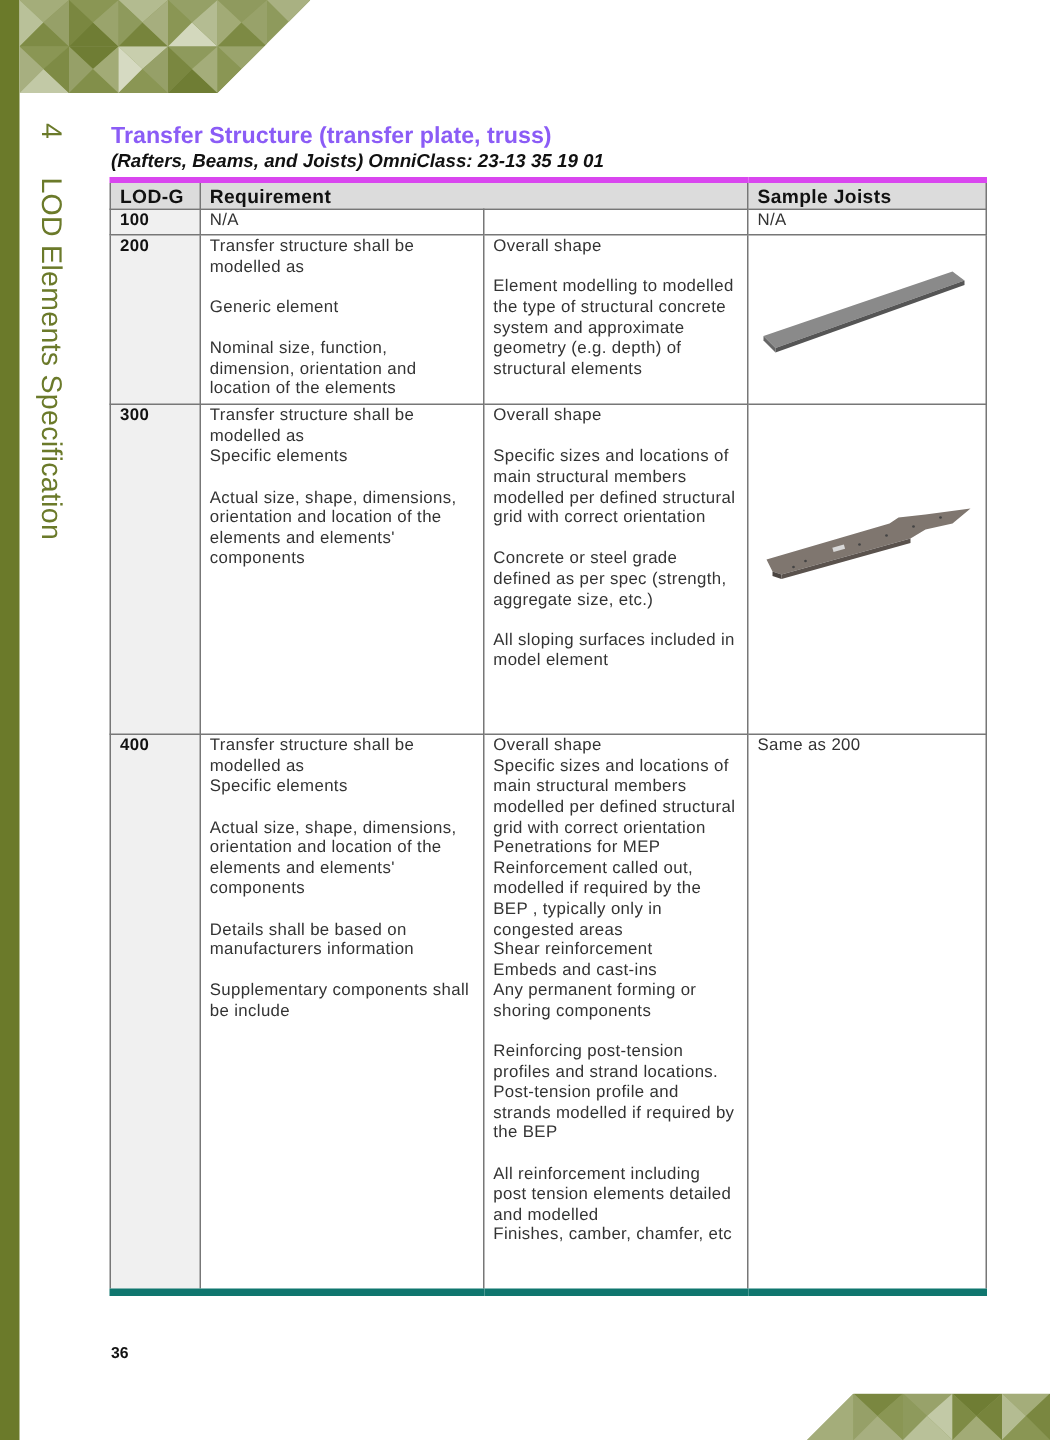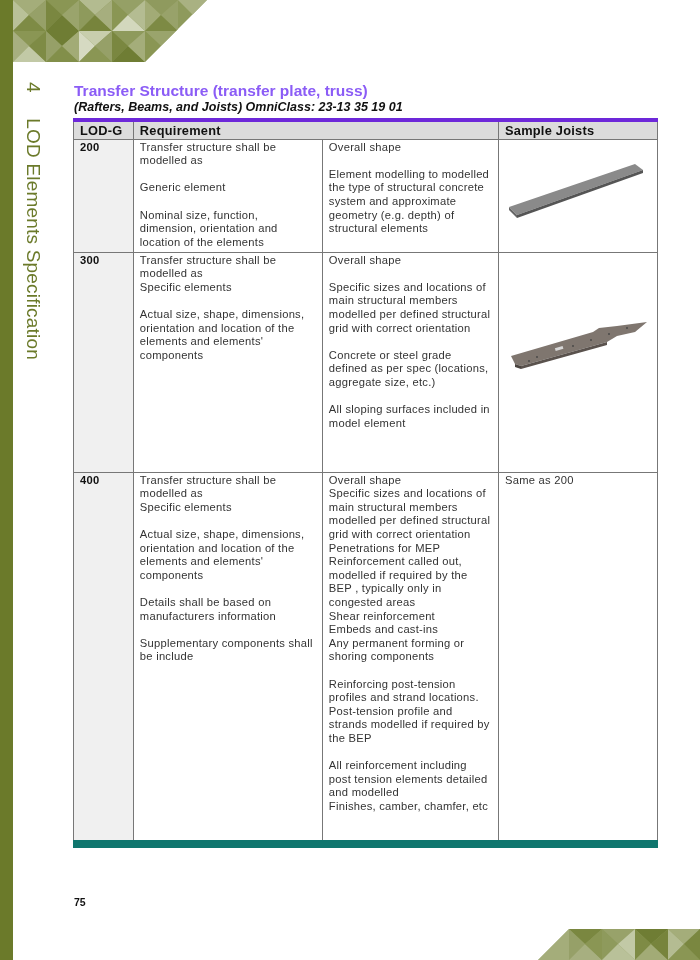--- a/index.html
+++ b/index.html
@@ -38,28 +38,28 @@
     position: absolute; left: 73px; top: 118px; width: 585px;
     border-collapse: collapse;
     font-size: 11.2px; line-height: 13.6px; letter-spacing: 0.25px;
     color: #333;
   }
   table.spec th, table.spec td {
     border: 1px solid #777; padding: 1px 6px 2px 6px; vertical-align: top; text-align: left;
   }
   table.spec thead th {
     background: #dcdcdc; color: #111; font-size: 12.8px; font-weight: bold;
-    border-top: 4px solid #6d28d9; padding-top: 2px; padding-bottom: 1px;
+    border-top: 4px solid #d946ef; padding-top: 2px; padding-bottom: 1px;
   }
   table.spec td.lod {
     background: #f0f0f0; font-weight: bold; color: #111; width: 47px;
   }
   table.spec td.req1 { width: 177px; }
   table.spec td.req2 { width: 164px; }
-  table.spec tbody tr:last-child td { border-bottom: 8px solid #0f766e; }
+  table.spec tbody tr:last-child td { border-bottom: 5px solid #0f766e; }
   .para { margin: 0 0 13.6px 0; white-space: pre-line; }
   .para:last-child { margin-bottom: 0; }
   .img-cell { position: relative; }
   .page-num {
     position: absolute; left: 74px; top: 896px;
     font-size: 10.5px; font-weight: bold; color: #111;
   }
 </style>
 </head>
 <body>
@@ -157,20 +157,28 @@
 <table class="spec">
   <thead>
     <tr>
       <th>LOD-G</th>
       <th colspan="2">Requirement</th>
       <th>Sample Joists</th>
     </tr>
   </thead>
   <tbody>
 
+    <tr>
+      <td class="lod">100</td>
+      <td class="req1">
+        <div class="para">N/A</div>
+      </td>
+      <td class="req2"></td>
+      <td>N/A</td>
+    </tr>
 
     <tr style="height:113px">
       <td class="lod">200</td>
       <td class="req1">
         <div class="para">Transfer structure shall be modelled as</div>
         <div class="para">Generic element</div>
         <div class="para">Nominal size, function, dimension, orientation and location of the elements</div>
       </td>
       <td class="req2">
         <div class="para">Overall shape</div>
@@ -188,21 +196,21 @@
     <tr style="height:220px">
       <td class="lod">300</td>
       <td class="req1">
         <div class="para">Transfer structure shall be modelled as
 Specific elements</div>
         <div class="para">Actual size, shape, dimensions, orientation and location of the elements and elements' components</div>
       </td>
       <td class="req2">
         <div class="para">Overall shape</div>
         <div class="para">Specific sizes and locations of main structural members modelled per defined structural grid with correct orientation</div>
-        <div class="para">Concrete or steel grade defined as per spec (locations, aggregate size, etc.)</div>
+        <div class="para">Concrete or steel grade defined as per spec (strength, aggregate size, etc.)</div>
         <div class="para">All sloping surfaces included in model element</div>
       </td>
       <td class="img-cell">
         <svg width="144" height="60" viewBox="0 0 144 60" style="display:block;margin:58px 0 0 2px">
           <polygon points="4,44 86,20 92,16 110,14 140,10 128,20 110,24 100,30 14,54 8,52" fill="#7f766f"></polygon>
           <polygon points="8,52 14,54 14,57 8,55" fill="#4a4440"></polygon>
           <polygon points="14,54 100,30 100,33 14,57" fill="#5a524d"></polygon>
           <rect x="48" y="35" width="8" height="3" fill="#d8d8d8" transform="rotate(-16 52 36)"></rect>
           <circle cx="30" cy="45" r="0.9" fill="#444"></circle>
           <circle cx="66" cy="34" r="0.9" fill="#444"></circle>
@@ -233,13 +241,13 @@
 Any permanent forming or shoring components</div>
         <div class="para">Reinforcing post-tension profiles and strand locations. Post-tension profile and strands modelled if required by the BEP</div>
         <div class="para">All reinforcement including post tension elements detailed and modelled
 Finishes, camber, chamfer, etc</div>
       </td>
       <td>Same as 200</td>
     </tr>
   </tbody>
 </table>
 
-<div class="page-num">75</div>
+<div class="page-num">36</div>
 
 </body></html>

